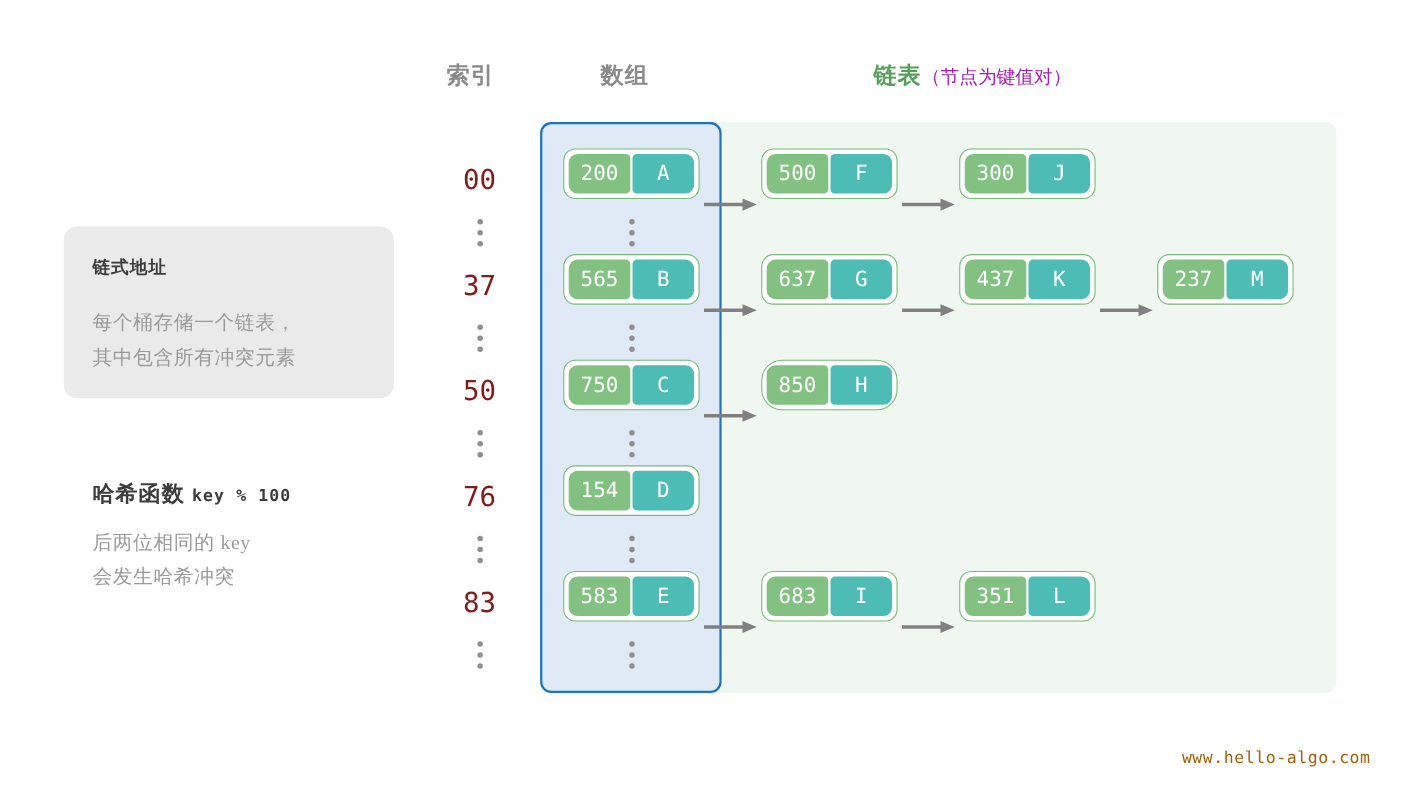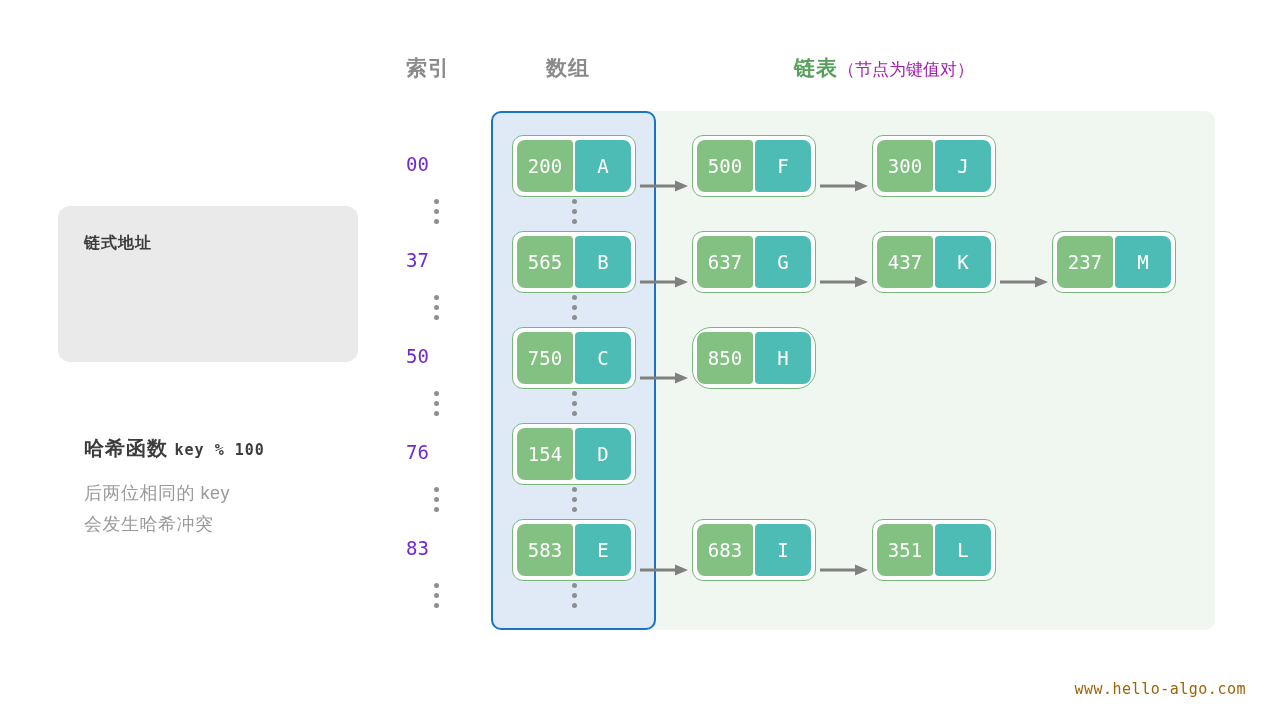--- a/index.html
+++ b/index.html
@@ -89,21 +89,21 @@
     position: absolute;
     left: 84px;
     top: 478px;
     width: 280px;
     font-size: 18px;
     line-height: 31px;
     color: #9a9a9a;
     letter-spacing: 0.5px;
   }
   #hash-body .mono {
-    font-family: Liberation Sans, sans-serif;
+    font-family: Liberation Serif, serif;
   }
 
   
   #list-panel {
     position: absolute;
     left: 640px;
     top: 111px;
     width: 575px;
     height: 519px;
     background: #f0f7f0;
@@ -116,32 +116,32 @@
     width: 165px;
     height: 519px;
     background: #dfeaf6;
     border: 2.5px solid #1a73c4;
     border-radius: 10px;
     box-sizing: border-box;
   }
   .row-index {
     position: absolute;
     width: 60px;
-    text-align: left;
+    text-align: center;
     font-family: "DejaVu Sans Mono", "Liberation Mono", monospace;
-    font-size: 19px;
-    color: #6d28d9;
+    font-size: 25px;
+    color: #7f1d1d;
     line-height: 58px;
   }
 
   
   .node {
     position: absolute;
     width: 124px;
-    height: 62px;
+    height: 46px;
     box-sizing: border-box;
     background: #ffffff;
     border: 1.5px solid #79b87a;
     border-radius: 11px;
     padding: 4px;
     display: flex;
     gap: 2px;
   }
   .node .half {
     flex: 1 1 50%;
@@ -206,20 +206,21 @@
 <div class="canvas">
 
   <div class="col-header" id="hdr-index">索引</div>
   <div class="col-header" id="hdr-array">数组</div>
   <div class="col-header" id="hdr-list">
     <span class="accent">链表</span><span class="sub">（节点为键值对）</span>
   </div>
 
   <div id="info-card"></div>
   <div id="info-card-title">链式地址</div>
+  <div id="info-card-body">每个桶存储一个链表，<br>其中包含所有冲突元素</div>
 
   <div id="hash-title">
     <span>哈希函数</span>
     <span class="mono">key % 100</span>
   </div>
   <div id="hash-body">
     <span>后两位相同的 </span><span class="mono">key</span><br>
     <span>会发生哈希冲突</span>
   </div>
 

